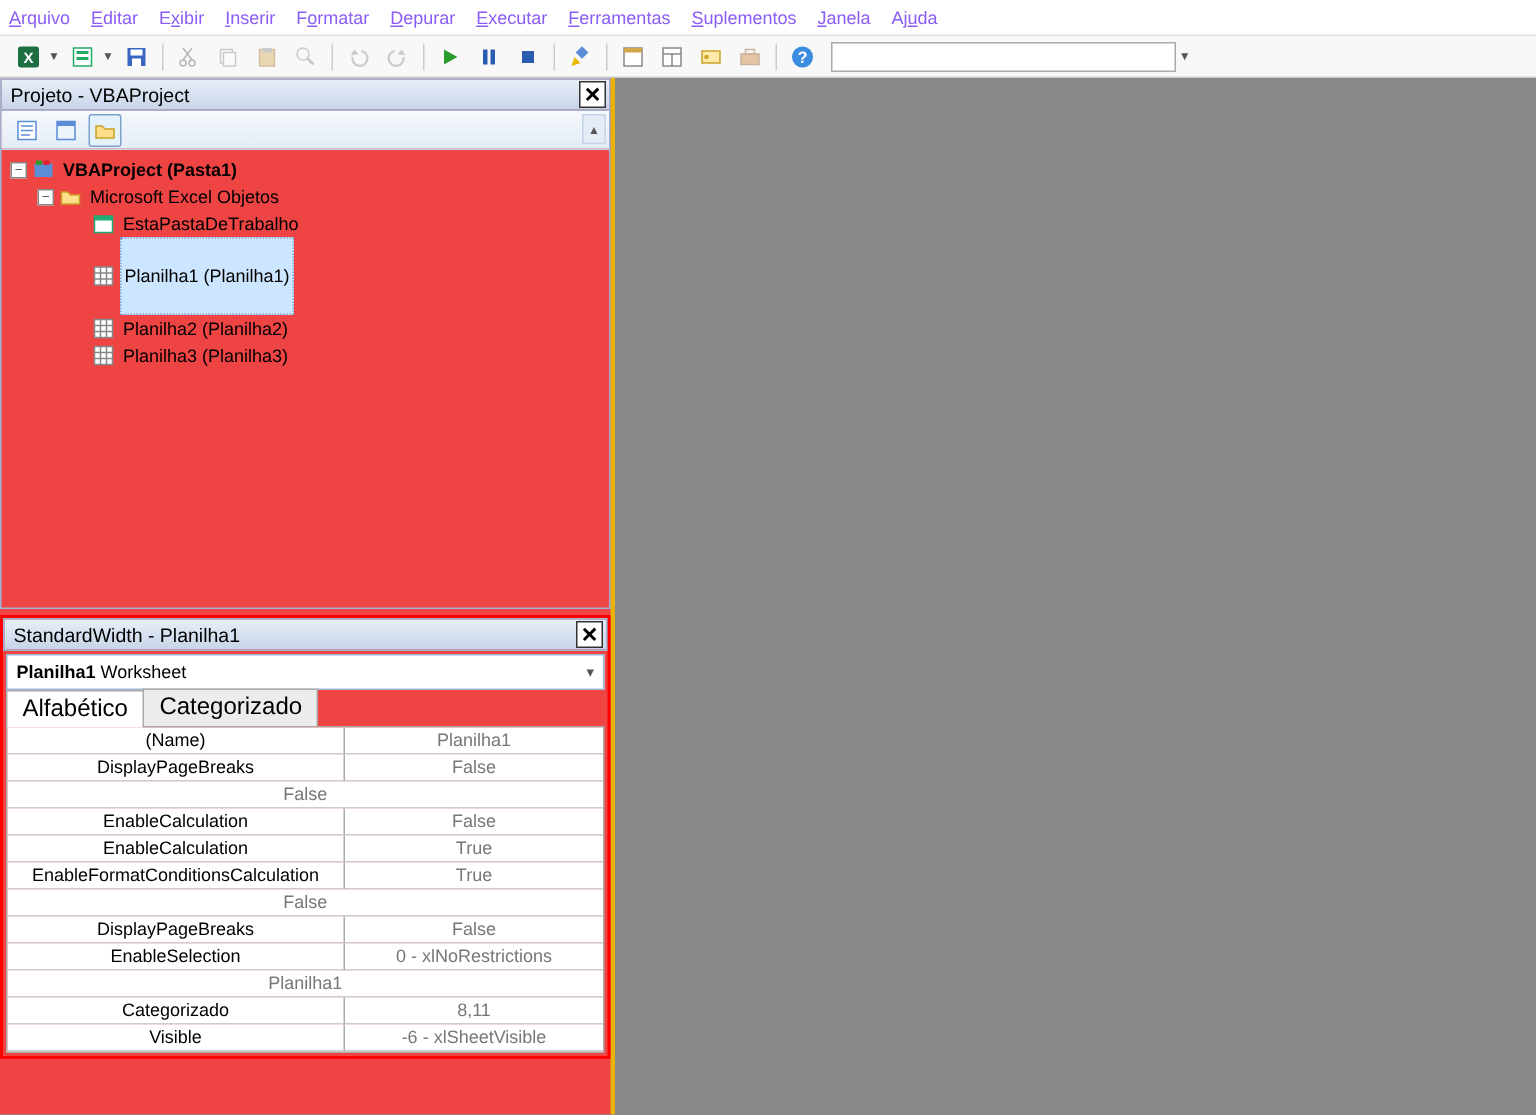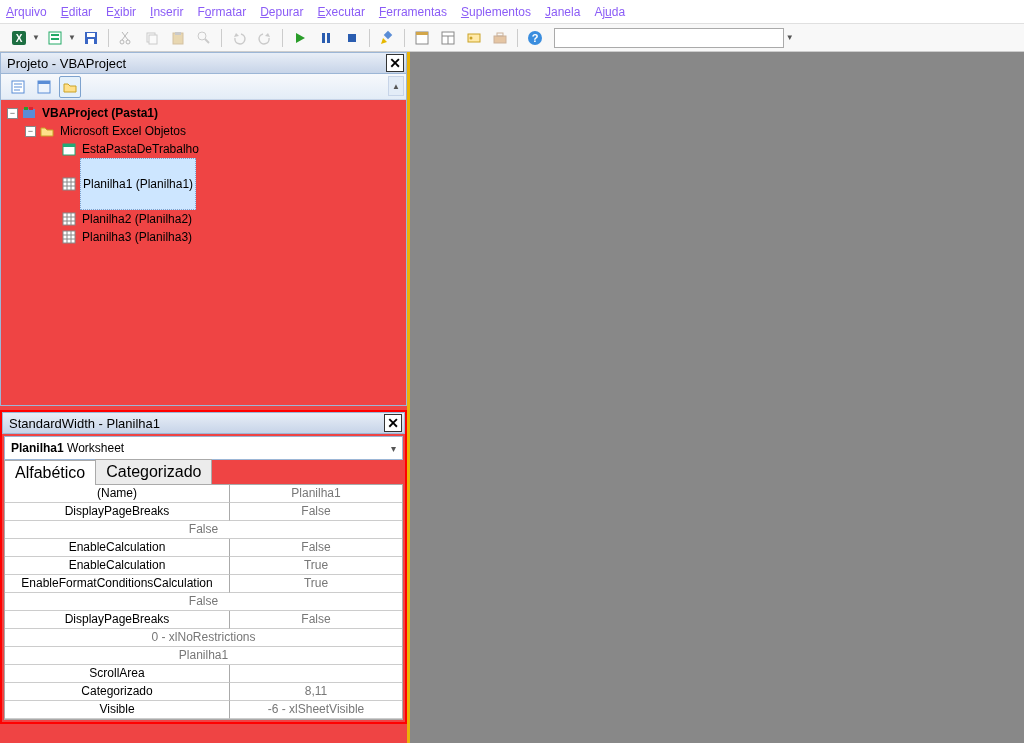--- a/index.html
+++ b/index.html
@@ -336,28 +336,25 @@
               <div class="propval">True</div>
             </div>
             <div class="proprow">
               <div class="propval">False</div>
             </div>
             <div class="proprow">
               <div class="propname">DisplayPageBreaks</div>
               <div class="propval">False</div>
             </div>
             <div class="proprow">
+              <div class="propname">EnableSelection</div>
               <div class="propval">0 - xlNoRestrictions</div>
             </div>
             <div class="proprow">
               <div class="propval">Planilha1</div>
-            </div>
-            <div class="proprow">
-              <div class="propname">ScrollArea</div>
-              <div class="propval"></div>
             </div>
             <div class="proprow">
               <div class="propname">Categorizado</div>
               <div class="propval">8,11</div>
             </div>
             <div class="proprow">
               <div class="propname">Visible</div>
               <div class="propval">-6 - xlSheetVisible</div>
             </div>
           </div>

